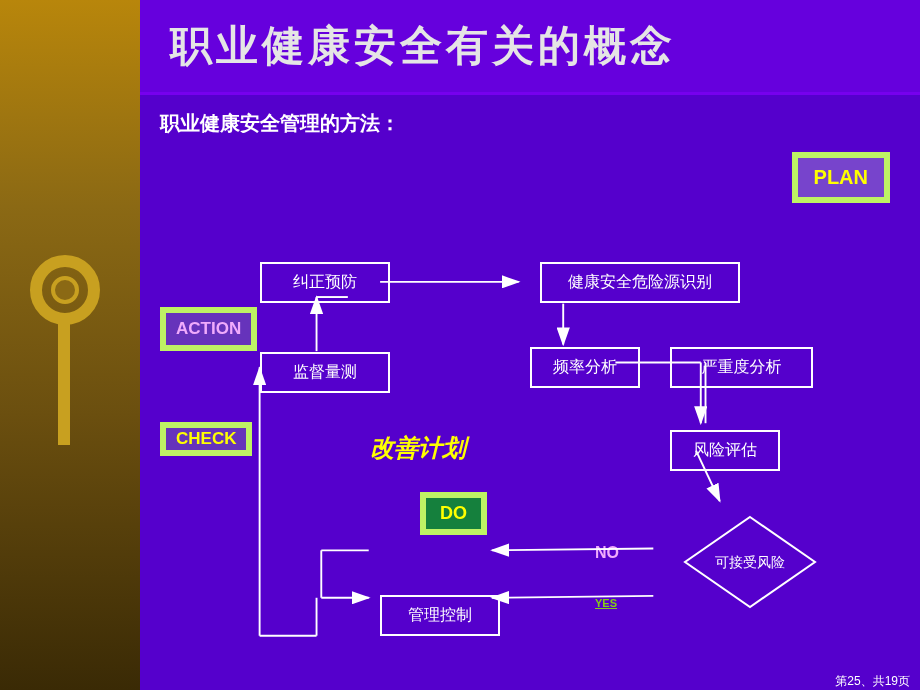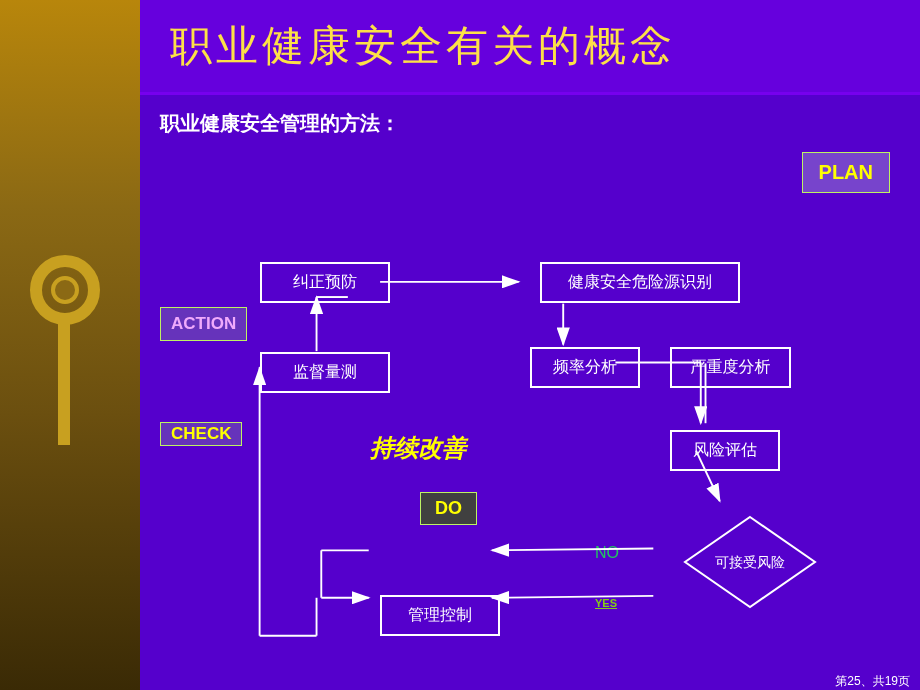--- a/index.html
+++ b/index.html
@@ -72,23 +72,23 @@
     }
 
     
     .title-bar {
       background: #6600dd;
       padding: 18px 30px;
       border-bottom: 3px solid #7700ee;
     }
 
     .title-text {
-      color: #fde047;
+      color: #e5e5e5;
       font-size: 42px;
-      font-weight: normal;
+      font-weight: bold;
       letter-spacing: 4px;
     }
 
     
     .content-area {
       padding: 15px 20px;
       position: relative;
       height: calc(690px - 90px);
     }
 
@@ -106,21 +106,21 @@
       height: 550px;
     }
 
     
     .badge {
       position: absolute;
       padding: 6px 12px;
       font-weight: bold;
       font-size: 18px;
       color: white;
-      border: 1px solid #bef264;
+      border: 6px solid #bef264;
     }
 
     .badge-plan {
       background: #7744cc;
       right: 10px;
       top: 0px;
       color: #ffff00;
       font-size: 20px;
       font-weight: bold;
       padding: 8px 16px;
@@ -140,21 +140,21 @@
       background: #6633bb;
       left: 0px;
       top: 270px;
       color: #ffff00;
       font-size: 17px;
       font-weight: bold;
       padding: 1px 10px;
     }
 
     .badge-do {
-      background: #404040;
+      background: #15803d;
       left: 260px;
       top: 340px;
       color: #ffff00;
       font-size: 18px;
       font-weight: bold;
       padding: 5px 14px;
     }
 
     
     .flow-box {
@@ -226,39 +226,39 @@
       <div class="badge badge-check">CHECK</div>
 
       <div class="badge badge-do">DO</div>
 
       <div class="flow-box" style="left:100px; top:110px; width:130px;font-family:Liberation Serif, serif;">纠正预防</div>
 
       <div class="flow-box" style="left:380px; top:110px; width:200px;">健康安全危险源识别</div>
 
       <div class="flow-box" style="left:370px; top:195px; width:110px;">频率分析</div>
 
-      <div class="flow-box" style="left:510px; top:195px; width:121px;">严重度分析</div>
+      <div class="flow-box" style="left:510px; top:195px; width:143px;">严重度分析</div>
 
       <div class="flow-box" style="left:510px; top:278px; width:110px;">风险评估</div>
 
       <div class="flow-box" style="left:100px; top:200px; width:130px;">监督量测</div>
 
-      <div class="improvement-text">持续改善</div>
+      <div class="improvement-text">改善计划</div>
 
 
       <div class="flow-box" style="left:220px; top:443px; width:120px;">管理控制</div>
 
       <div style="position:absolute; left:520px; top:360px; width:140px; height:100px;">
         <svg width="140" height="100" viewBox="0 0 140 100">
           <polygon points="70,5 135,50 70,95 5,50" fill="#5500cc" stroke="white" stroke-width="2"></polygon>
           <text x="70" y="55" text-anchor="middle" fill="white" font-size="14" font-family="SimHei, Microsoft YaHei, sans-serif">可接受风险</text>
         </svg>
       </div>
 
-      <div style="position:absolute; left:435px; top:392px; color:#22c55e; font-size:16px; font-weight:normal;">NO</div>
+      <div style="position:absolute; left:435px; top:392px; color:#f0abfc; font-size:16px; font-weight:bold;">NO</div>
 
       <div style="position:absolute; left:435px; top:445px; color:#84cc16; font-size:11px; font-weight:bold;text-decoration:underline;">YES</div>
 
       <svg class="diagram-svg" viewBox="0 0 780 560">
 
         <defs>
           <marker id="arrowhead" markerWidth="10" markerHeight="7" refX="9" refY="3.5" orient="auto">
             <polygon points="0 0, 10 3.5, 0 7" fill="white"></polygon>
           </marker>
         </defs>

